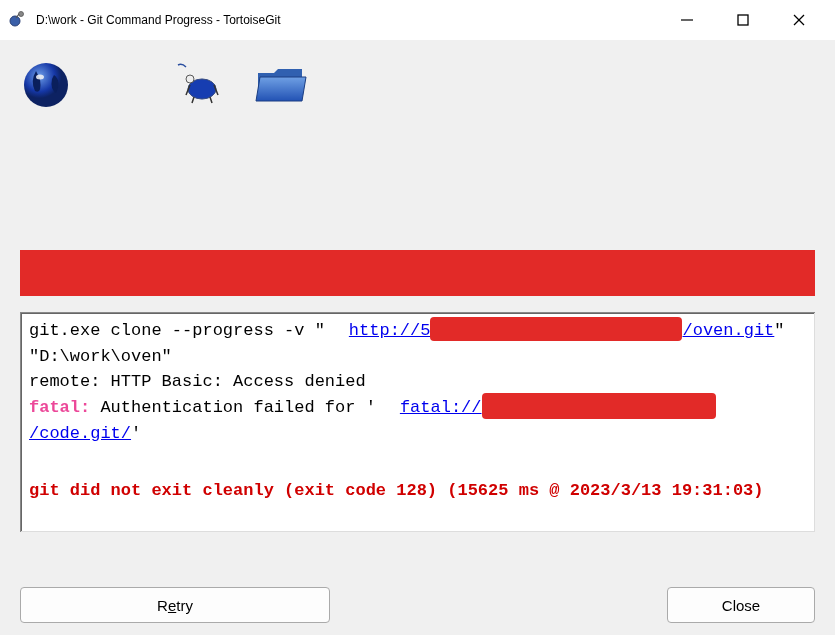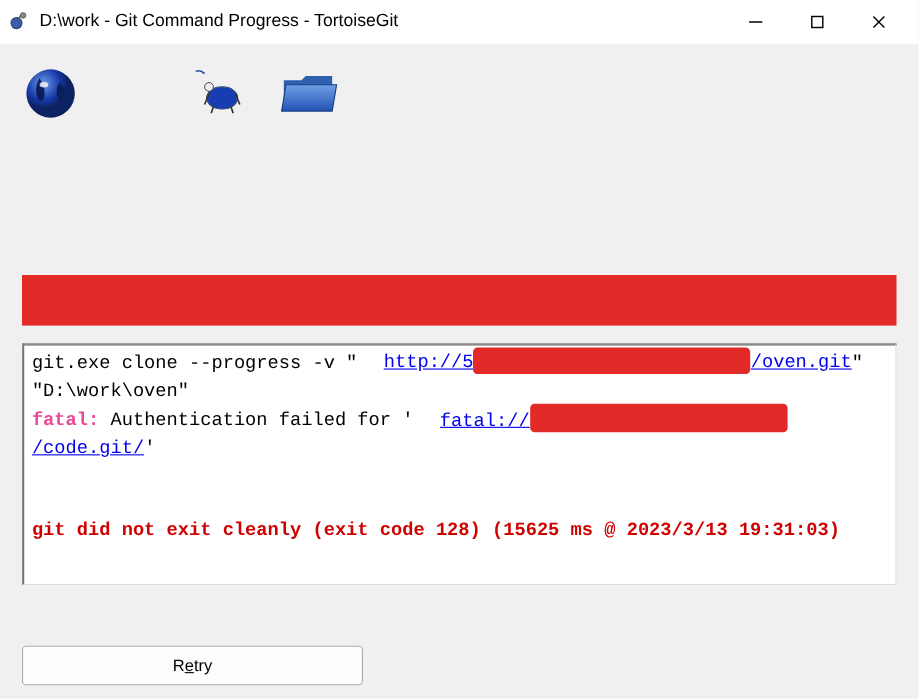--- a/index.html
+++ b/index.html
@@ -18,21 +18,21 @@
       height: 40px;
       display: flex;
       align-items: center;
       padding: 0 8px;
       background: #fff;
     }
     .titlebar-icon {
       margin-right: 8px;
     }
     .titlebar-text {
-      font-size: 16px;
+      font-size: 12px;
       flex: 1;
     }
     .window-controls {
       display: flex;
       gap: 0;
     }
     .wc-btn {
       width: 56px;
       height: 32px;
       display: flex;
@@ -96,21 +96,21 @@
       width: 234px;
       height: 26px;
     }
     .fatal-label {
       color: #ec4899;
       font-weight: bold;
     }
     .error-summary {
       color: #d00000;
       font-weight: bold;
-      margin-top: 48px;
+      margin-top: 32px;
     }
     .button-row {
       position: absolute;
       bottom: 12px;
       left: 20px;
       right: 20px;
       display: flex;
       gap: 18px;
     }
     .spacer {
@@ -205,26 +205,28 @@
         <path d="M 6 14 L 22 14 L 26 10 L 50 10 L 50 40 L 6 40 Z" fill="#3060b0"></path>
         <path d="M 8 18 L 54 18 L 50 42 L 4 42 Z" fill="url(#fl)" stroke="#1a3d82" stroke-width="1"></path>
       </svg>
     </span>
   </div>
 
   <div class="red-bar"></div>
 
   <div class="output-box">
     <div class="line"><span>git.exe clone --progress -v "</span><span class="link-text"><span>http://5</span><span class="redact"></span><span>/oven.git</span></span><span>" "D:\work\oven"</span></div>
+    <div class="line">remote: HTTP Basic: Access denied</div>
     <div class="line"><span class="fatal-label">fatal:</span><span> Authentication failed for '</span><span class="link-text"><span>fatal://</span><span class="redact redact2"></span><span>/code.git/</span></span><span>'</span></div>
     <div class="line error-summary">git did not exit cleanly (exit code 128) (15625 ms @ 2023/3/13 19:31:03)</div>
   </div>
 
   <div class="button-row">
     <div class="dlg-btn retry-btn">
       <span>R</span>
         <span class="underline-letter">e</span>
         <span>try</span>
     </div>
     <div class="spacer"></div>
+    <div class="dlg-btn">Close</div>
   </div>
 
 </div>
 
 </body></html>

